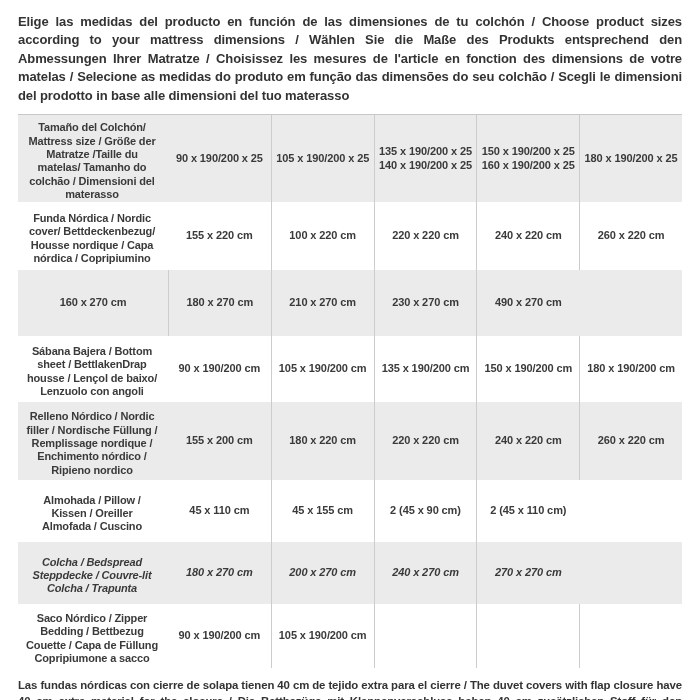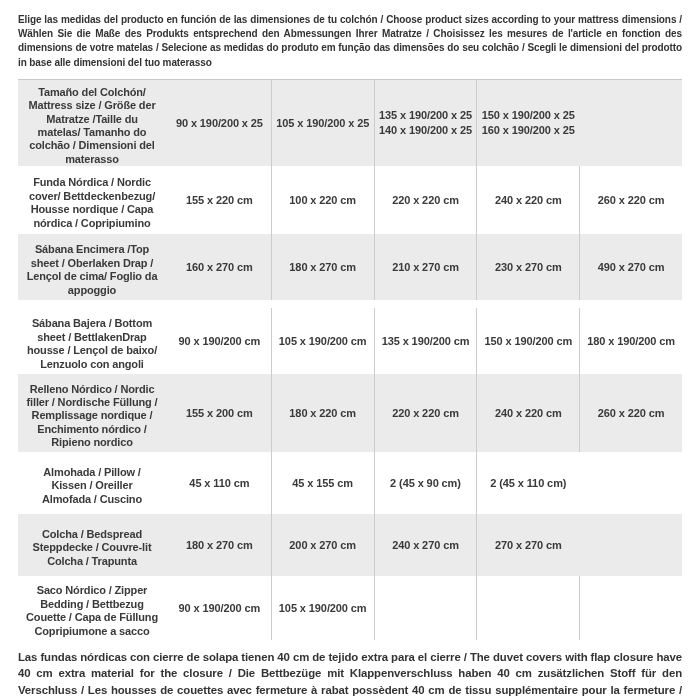--- a/index.html
+++ b/index.html
@@ -7,21 +7,21 @@
     width:700px;height:700px;
     background:#ffffff;
     font-family:"Liberation Sans","DejaVu Sans",sans-serif;
     color:#3a3a3a;
     -webkit-font-smoothing:antialiased;
   }
   .page{padding:13px 18px 0 18px;width:664px;}
 
   .intro{
     margin:0 0 9px 0;
-    font-size:10px;
+    font-size:13px;
     font-weight:700;
     line-height:1.42;
     text-align:justify;
     color:#333333;
     letter-spacing:-0.1px;
   }
 
   .size-table{
     width:664px;
     border-top:1px solid #c8c8c8;
@@ -54,24 +54,24 @@
     line-height:1.35;
     white-space:pre-line;
     padding:4px 2px;
     letter-spacing:-0.1px;
   }
   .cell.val + .cell.val{border-left:1px solid #cccccc;}
 
   .r1{min-height:72px;}
   .r2{min-height:68px;}
   .r3{min-height:66px;}
-  .r4{min-height:66px;margin-top:8px;}
+  .r4{min-height:66px;}
   .r5{min-height:78px;}
   .r6{min-height:62px;}
-  .r7{min-height:62px;}
+  .r7{min-height:62px;font-style:italic;}
   .r8{min-height:64px;}
 
   .footer{
     margin:9px 0 0 0;
     font-size:11.4px;
     font-weight:700;
     line-height:1.42;
     text-align:justify;
     color:#333333;
     letter-spacing:-0.1px;
@@ -87,33 +87,33 @@
   <div class="size-table">
 
     <div class="trow r1">
       <div class="cell label">Tamaño del Colchón/ Mattress size / Größe der Matratze /Taille du matelas/ Tamanho do colchão / Dimensioni del materasso</div>
       <div class="cell val">90 x 190/200 x 25</div>
       <div class="cell val">105 x 190/200 x 25</div>
       <div class="cell val">135 x 190/200 x 25
 140 x 190/200 x 25</div>
       <div class="cell val">150 x 190/200 x 25
 160 x 190/200 x 25</div>
+      <div class="cell val">180 x 190/200 x 25</div>
     </div>
 
     <div class="trow r2">
       <div class="cell label">Funda Nórdica /  Nordic cover/ Bettdeckenbezug/ Housse nordique  / Capa nórdica / Copripiumino</div>
       <div class="cell val">155 x 220 cm</div>
       <div class="cell val">100 x 220 cm</div>
       <div class="cell val">220 x 220 cm</div>
       <div class="cell val">240 x 220 cm</div>
       <div class="cell val">260 x 220 cm</div>
     </div>
 
     <div class="trow r3">
-      <div class="cell label">Sábana Encimera /Top sheet / Oberlaken Drap / Lençol de cima/ Foglio da appoggio</div>
       <div class="cell val">160 x 270 cm</div>
       <div class="cell val">180 x 270 cm</div>
       <div class="cell val">210 x 270 cm</div>
       <div class="cell val">230 x 270 cm</div>
       <div class="cell val">490 x 270 cm</div>
     </div>
 
     <div class="trow r4">
       <div class="cell label">Sábana Bajera / Bottom sheet / BettlakenDrap housse / Lençol de baixo/ Lenzuolo con angoli</div>
       <div class="cell val">90 x 190/200 cm</div>

